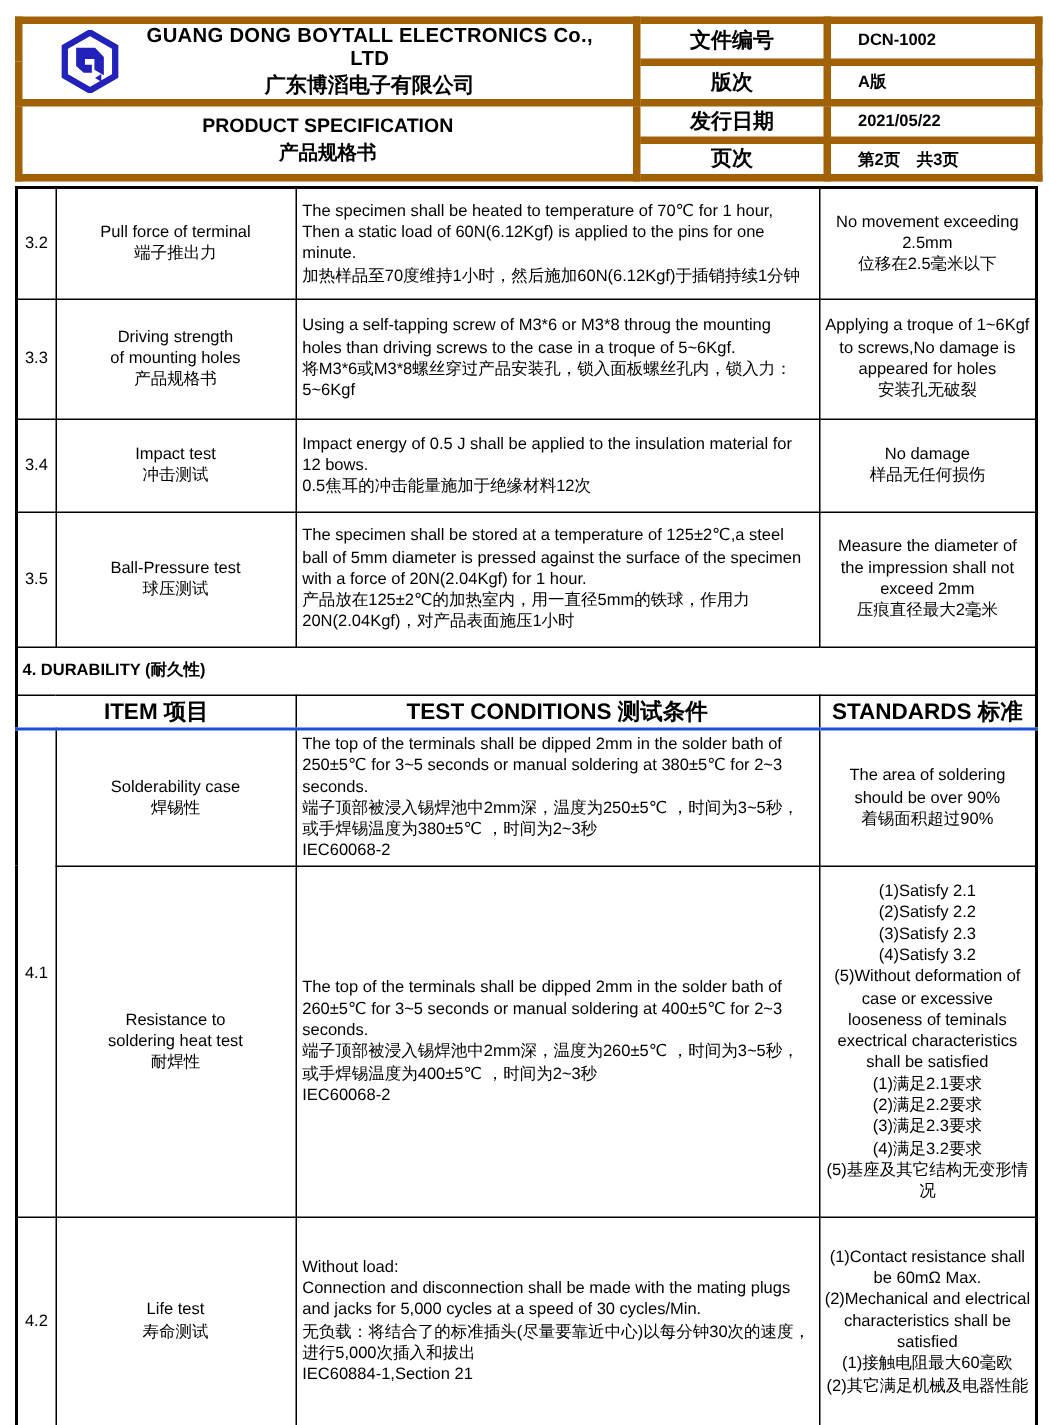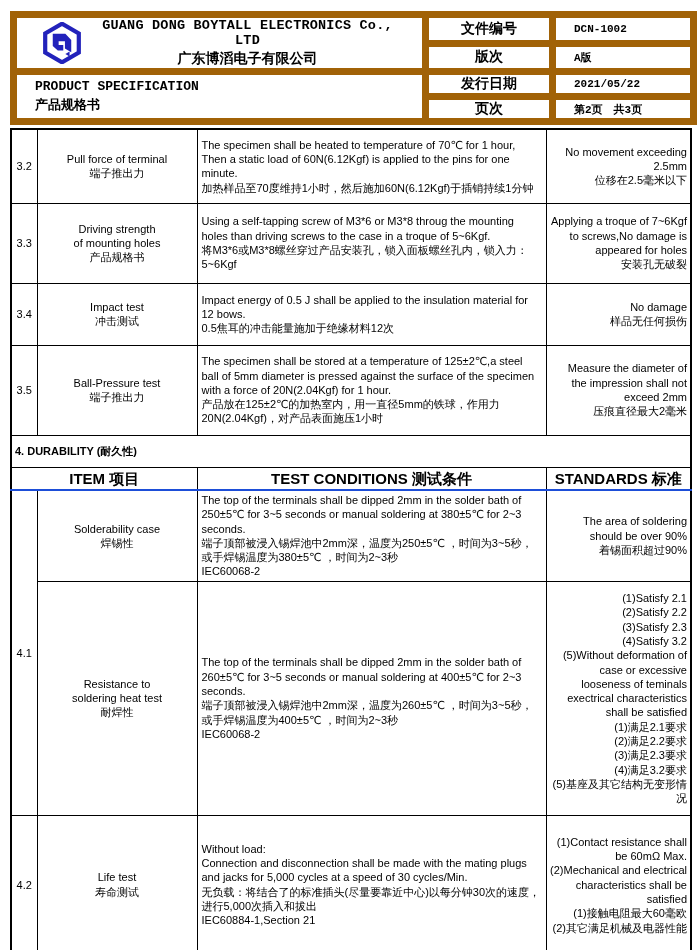--- a/index.html
+++ b/index.html
@@ -4,46 +4,46 @@
 <style>
   * { box-sizing: border-box; }
   html,body { margin:0; padding:0; background:#ffffff; }
   body { width:700px; height:950px; font-family:"Liberation Sans", "DejaVu Sans", sans-serif; color:#000; }
   .page { position:relative; width:700px; height:950px; background:#fff; }
 
   table { border-collapse:collapse; table-layout:fixed; }
 
   
   .hdr-table { width:680px; margin:11px 0 0 10px; border:2px solid #000; }
-  .hdr-table td { border:7px solid #a16207; padding:0 18px; vertical-align:middle;font-family:Liberation Mono, monospace; }
+  .hdr-table td { border:5px solid #a16207; padding:0 18px; vertical-align:middle; }
   .hdr-table tr { height:25px; }
   .company-cell { text-align:center; }
   .company-inner { display:flex; align-items:center; justify-content:flex-start; gap:8px; padding-left:6px; }
   .company-text { flex:1; text-align:center; }
   .company-en { font-size:13.5px; font-weight:bold; letter-spacing:0.2px; }
   .company-cn { font-size:14px; font-weight:bold; margin-top:2px; }
-  .title-cell { text-align:left; }
+  .title-cell { text-align:center; }
   .title-en { font-size:13px; font-weight:bold; }
   .title-cn { font-size:13px; font-weight:bold; margin-top:2px; }
   .fld-label { text-align:center; font-size:14px; font-weight:bold; }
   .fld-value { text-align:left; font-size:11px; font-weight:bold; }
   .logo-box { width:42px; height:42px; flex:0 0 42px; }
 
   
   .spec-table { width:680px; margin:3px 0 0 10px; border:2px solid #000; border-bottom:3px solid #000; }
   .spec-table td { border:1px solid #000; font-size:11px; line-height:1.3; vertical-align:middle; }
   .col-no   { width:26px; }
   .col-item { width:160px; }
   .col-cond { width:349px; }
   .col-std  { width:145px; }
 
   .cell-no   { text-align:center; font-size:11.5px; }
   .cell-item { text-align:center; white-space:pre-line; padding:1px 2px; }
   .cell-cond { text-align:left; white-space:pre-line; padding:2px 4px; }
-  .cell-std  { text-align:right; white-space:pre-line; padding:2px 3px; }
+  .cell-std  { text-align:center; white-space:pre-line; padding:2px 3px; }
   .v-top { vertical-align:top; }
 
   tr.h-32 { height:74px; }
   tr.h-33 { height:80px; }
   tr.h-34 { height:62px; }
   tr.h-35 { height:90px; }
   tr.h-sec { height:32px; }
   tr.h-colh { height:20px; }
   tr.h-41a { height:90px; }
   tr.h-41b { height:234px; }
@@ -122,38 +122,38 @@
 位移在2.5毫米以下</td>
     </tr>
 
     <tr class="h-33">
       <td class="cell-no">3.3</td>
       <td class="cell-item">Driving strength
 of mounting holes
 产品规格书</td>
       <td class="cell-cond">Using a self-tapping screw of M3*6 or M3*8 throug the mounting holes than driving screws to the case in a troque of 5~6Kgf.
 将M3*6或M3*8螺丝穿过产品安装孔，锁入面板螺丝孔内，锁入力：5~6Kgf</td>
-      <td class="cell-std">Applying a troque of 7~6Kgf to screws,No damage is appeared for holes
+      <td class="cell-std">Applying a troque of 1~6Kgf to screws,No damage is appeared for holes
 安装孔无破裂</td>
     </tr>
 
     <tr class="h-34">
       <td class="cell-no">3.4</td>
       <td class="cell-item">Impact test
 冲击测试</td>
       <td class="cell-cond">Impact energy of 0.5 J shall be applied to the insulation material for 12 bows.
 0.5焦耳的冲击能量施加于绝缘材料12次</td>
       <td class="cell-std">No damage
 样品无任何损伤</td>
     </tr>
 
     <tr class="h-35">
       <td class="cell-no">3.5</td>
       <td class="cell-item">Ball-Pressure test
-端子推出力</td>
+球压测试</td>
       <td class="cell-cond">The specimen shall be stored at a temperature of 125±2℃,a steel ball of 5mm diameter is pressed against the surface of the specimen with a force of 20N(2.04Kgf) for 1 hour.
 产品放在125±2℃的加热室内，用一直径5mm的铁球，作用力20N(2.04Kgf)，对产品表面施压1小时</td>
       <td class="cell-std">Measure the diameter of the impression shall not exceed 2mm
 压痕直径最大2毫米</td>
     </tr>
 
     <tr class="h-sec">
       <td class="section-title" colspan="4">4. DURABILITY (耐久性)</td>
     </tr>
 

